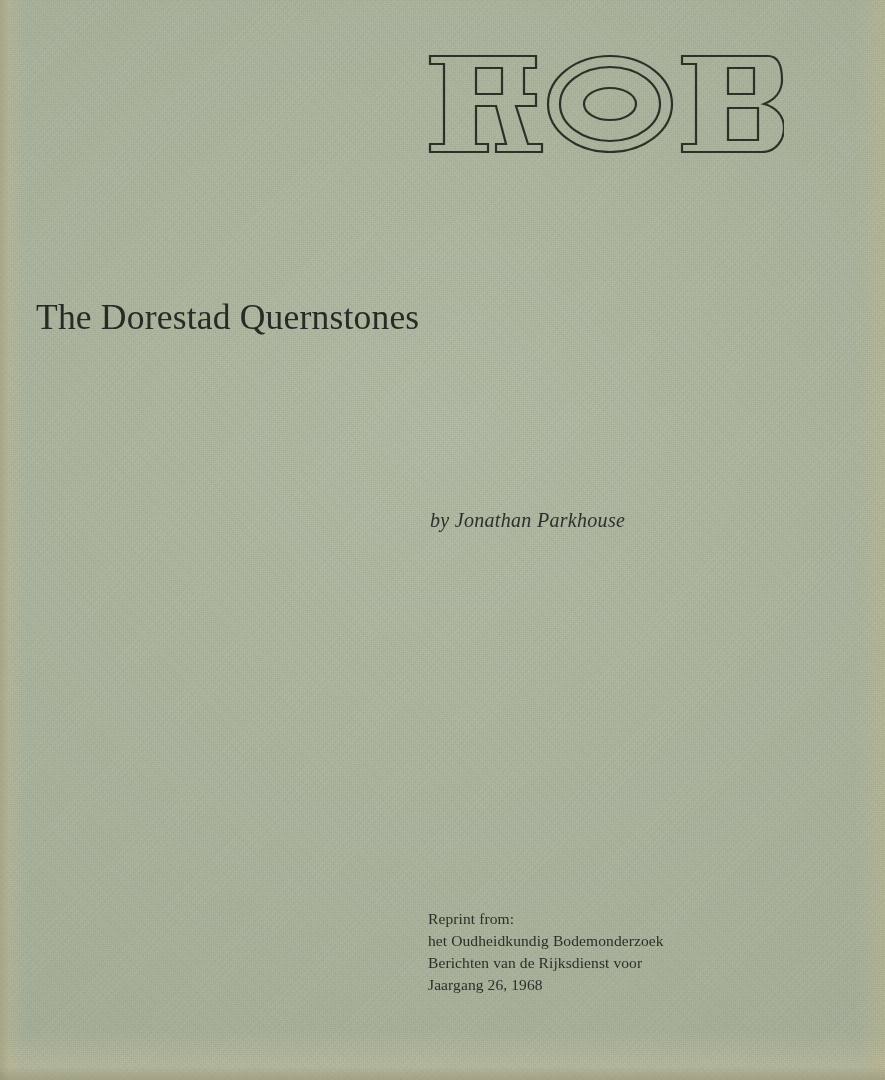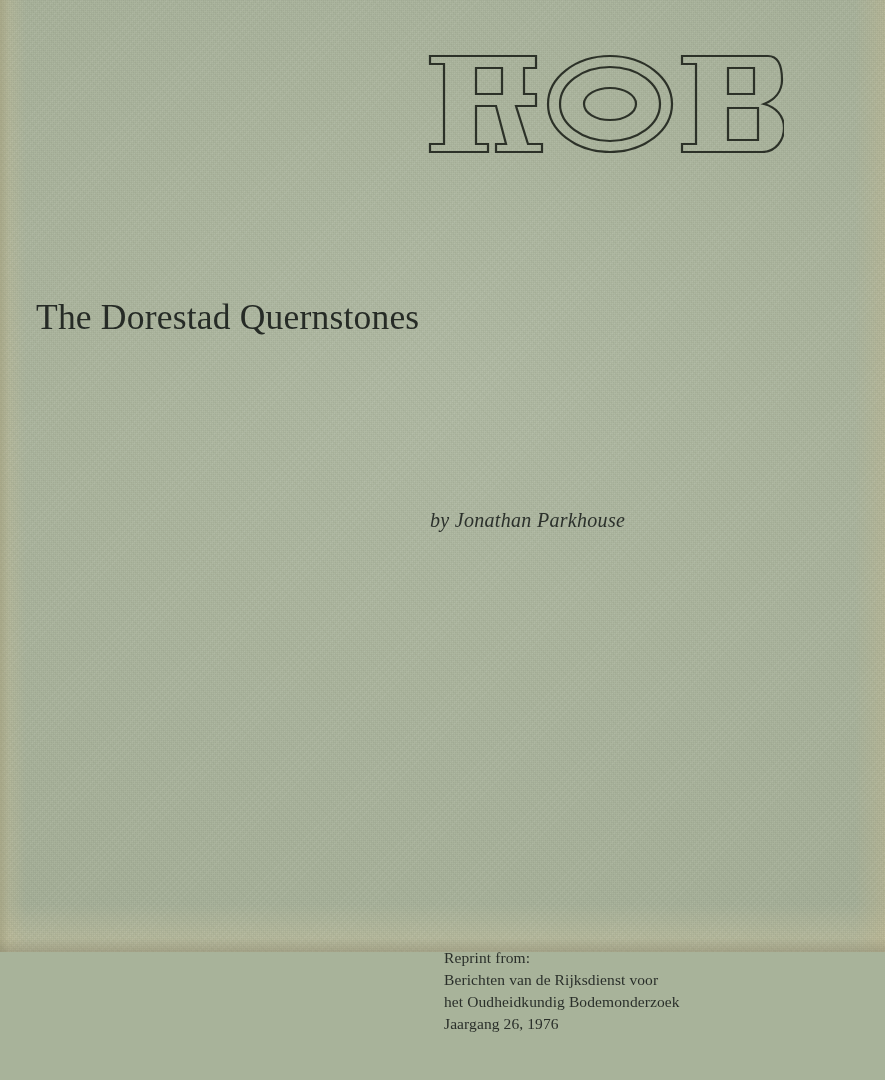--- a/index.html
+++ b/index.html
@@ -11,21 +11,21 @@
     height: 1080px;
     overflow: hidden;
     font-family: "Liberation Serif", serif;
     background: #a8b39a;
   }
 
   
   .cover {
     position: relative;
     width: 885px;
-    height: 952px;
+    height: 1080px;
     box-sizing: border-box;
     background:
       
       linear-gradient(to right, rgba(196,188,150,0.55) 0px, rgba(178,184,154,0.0) 26px),
       
       linear-gradient(to left, rgba(196,186,146,0.45) 0px, rgba(178,184,154,0.0) 30px),
       
       linear-gradient(to top, rgba(205,198,162,0.55) 0px, rgba(178,184,154,0.0) 48px),
       
       radial-gradient(130% 100% at 50% 40%, #b3bca6 0%, #aab49c 55%, #9fa992 100%);
@@ -81,27 +81,26 @@
     top: 509px;
     font-style: italic;
     font-size: 20px;
     letter-spacing: 0.3px;
     color: #2b302b;
   }
 
   
   .reprint {
     position: absolute;
-    left: 444px;
+    left: 428px;
     top: 908px;
     font-size: 15.5px;
     line-height: 1.42;
     color: #2a2f2a;
     letter-spacing: 0.1px;
-    margin-top: 39px;
   }
   .reprint div { white-space: nowrap; }
 
   
   .bottom-edge {
     position: absolute;
     left: 0;
     right: 0;
     bottom: 0;
     height: 14px;
@@ -142,19 +141,19 @@
       <path d="M304 60 H334 V92 H304 Z"></path>
     </svg>
   </div>
 
   <div class="title">The Dorestad Quernstones</div>
 
   <div class="author">by Jonathan Parkhouse</div>
 
   <div class="reprint">
     <div>Reprint from:</div>
+    <div>het Oudheidkundig Bodemonderzoek</div>
     <div>Berichten van de Rijksdienst voor</div>
-    <div>het Oudheidkundig Bodemonderzoek</div>
-    <div>Jaargang 26, 1976</div>
+    <div>Jaargang 26, 1968</div>
   </div>
 
   <div class="bottom-edge"></div>
 </div>
 
 </body></html>

